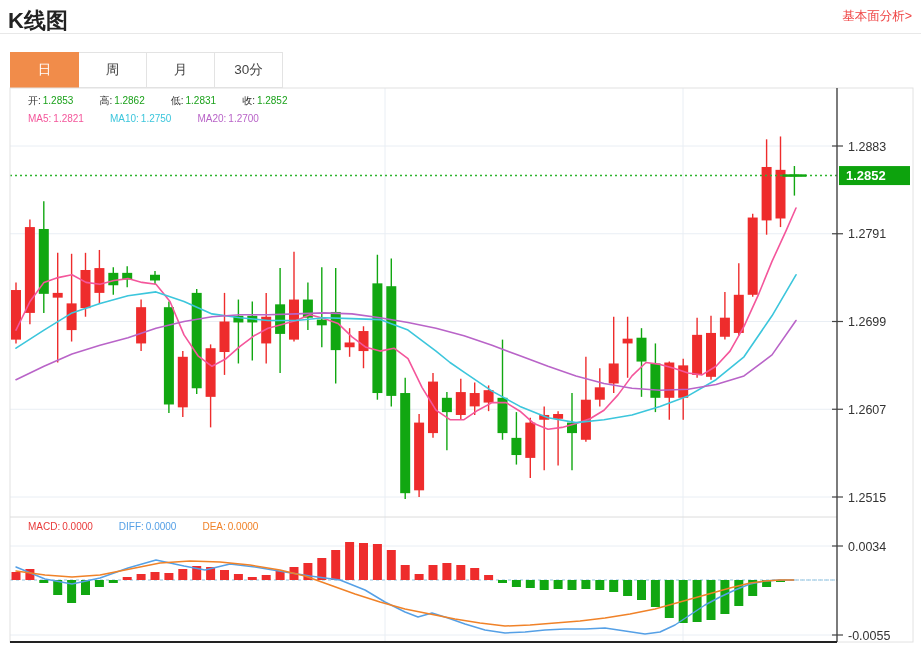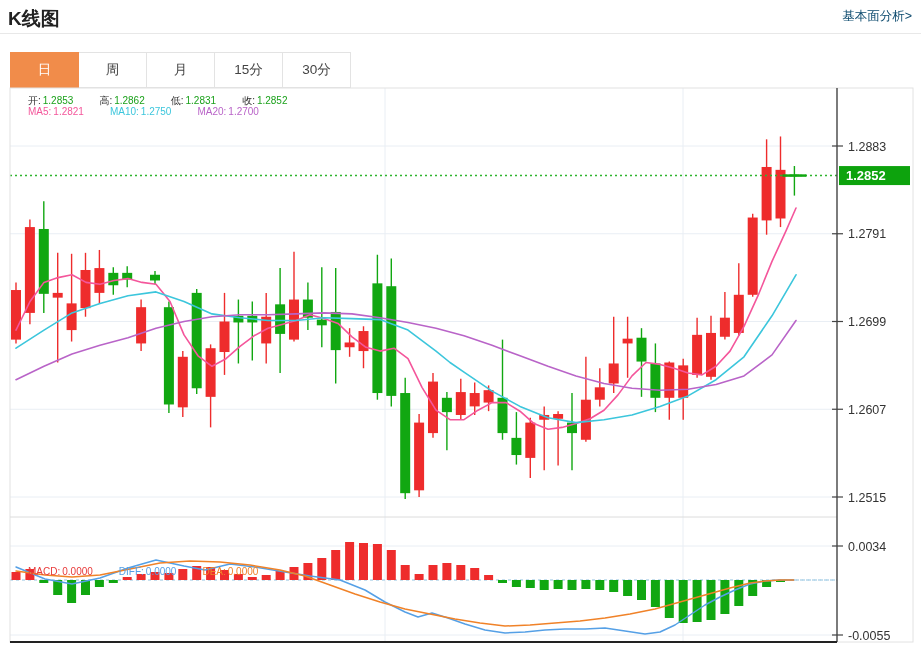--- a/index.html
+++ b/index.html
@@ -1,46 +1,45 @@
 <!DOCTYPE html>
 <html><head>
 <meta charset="utf-8">
 <style>
   html,body{margin:0;padding:0;background:#fff;}
   body{width:921px;height:649px;position:relative;overflow:hidden;
        font-family:"Liberation Sans","DejaVu Sans",sans-serif;-webkit-font-smoothing:antialiased;}
-  #page-title{position:absolute;left:8px;top:6px;font-size:19px;font-weight:bold;color:#222;}
+  #page-title{position:absolute;left:8px;top:6px;font-size:22px;font-weight:bold;color:#222;}
   #title-divider{position:absolute;left:0;top:33px;width:921px;height:1px;background:#e8e8e8;}
-  #analysis-link{position:absolute;right:9px;top:8px;font-size:12.5px;color:#0c4a6e;cursor:pointer;text-decoration:none;}
+  #analysis-link{position:absolute;right:9px;top:8px;font-size:12.5px;color:#ef4444;cursor:pointer;text-decoration:none;}
   #tab-bar{position:absolute;left:10px;top:52px;display:flex;}
   .tab{width:67px;height:34px;border:1px solid #e3e3e3;border-left:none;display:flex;align-items:center;justify-content:center;
        font-size:13.5px;color:#444;background:#fff;cursor:pointer;}
   .tab:first-child{border-left:1px solid #e3e3e3;}
   .tab.active{background:#f18c4a;border-color:#f18c4a;color:#fff;}
   .legend-row{position:absolute;font-size:10px;white-space:nowrap;}
   .legend-row span{margin-right:6px;}
   .legend-row .pair{margin-right:20px;}
   #legend-ohlc{left:28px;top:94px;}
-  #legend-ma{left:28px;top:106px;}
-  #legend-macd{left:28px;top:521px;margin-top:45px;}
+  #legend-ma{left:28px;top:113px;}
+  #legend-macd{left:28px;top:521px;}
   svg{position:absolute;left:0;top:0;}
   text{font-family:"Liberation Sans","DejaVu Sans",sans-serif;}
 </style>
 </head>
 <body>
 
 <div id="page-title">K线图</div>
 <div id="title-divider"></div>
 <a id="analysis-link">基本面分析&gt;</a>
 
 <div id="tab-bar">
     <div class="tab active">日</div>
     <div class="tab">周</div>
     <div class="tab">月</div>
-    <div class="tab">15分</div>
     <div class="tab">30分</div>
   </div>
 
 <svg id="chart" width="921" height="649" viewBox="0 0 921 649">
     <g>
       <line x1="10" y1="146" x2="837" y2="146" stroke="#e9eef4" stroke-width="1"></line>
       <line x1="10" y1="233.75000000000108" x2="837" y2="233.75000000000108" stroke="#e9eef4" stroke-width="1"></line>
       <line x1="10" y1="321.5" x2="837" y2="321.5" stroke="#e9eef4" stroke-width="1"></line>
       <line x1="10" y1="409.2500000000011" x2="837" y2="409.2500000000011" stroke="#e9eef4" stroke-width="1"></line>
       <line x1="10" y1="497" x2="837" y2="497" stroke="#e9eef4" stroke-width="1"></line>

